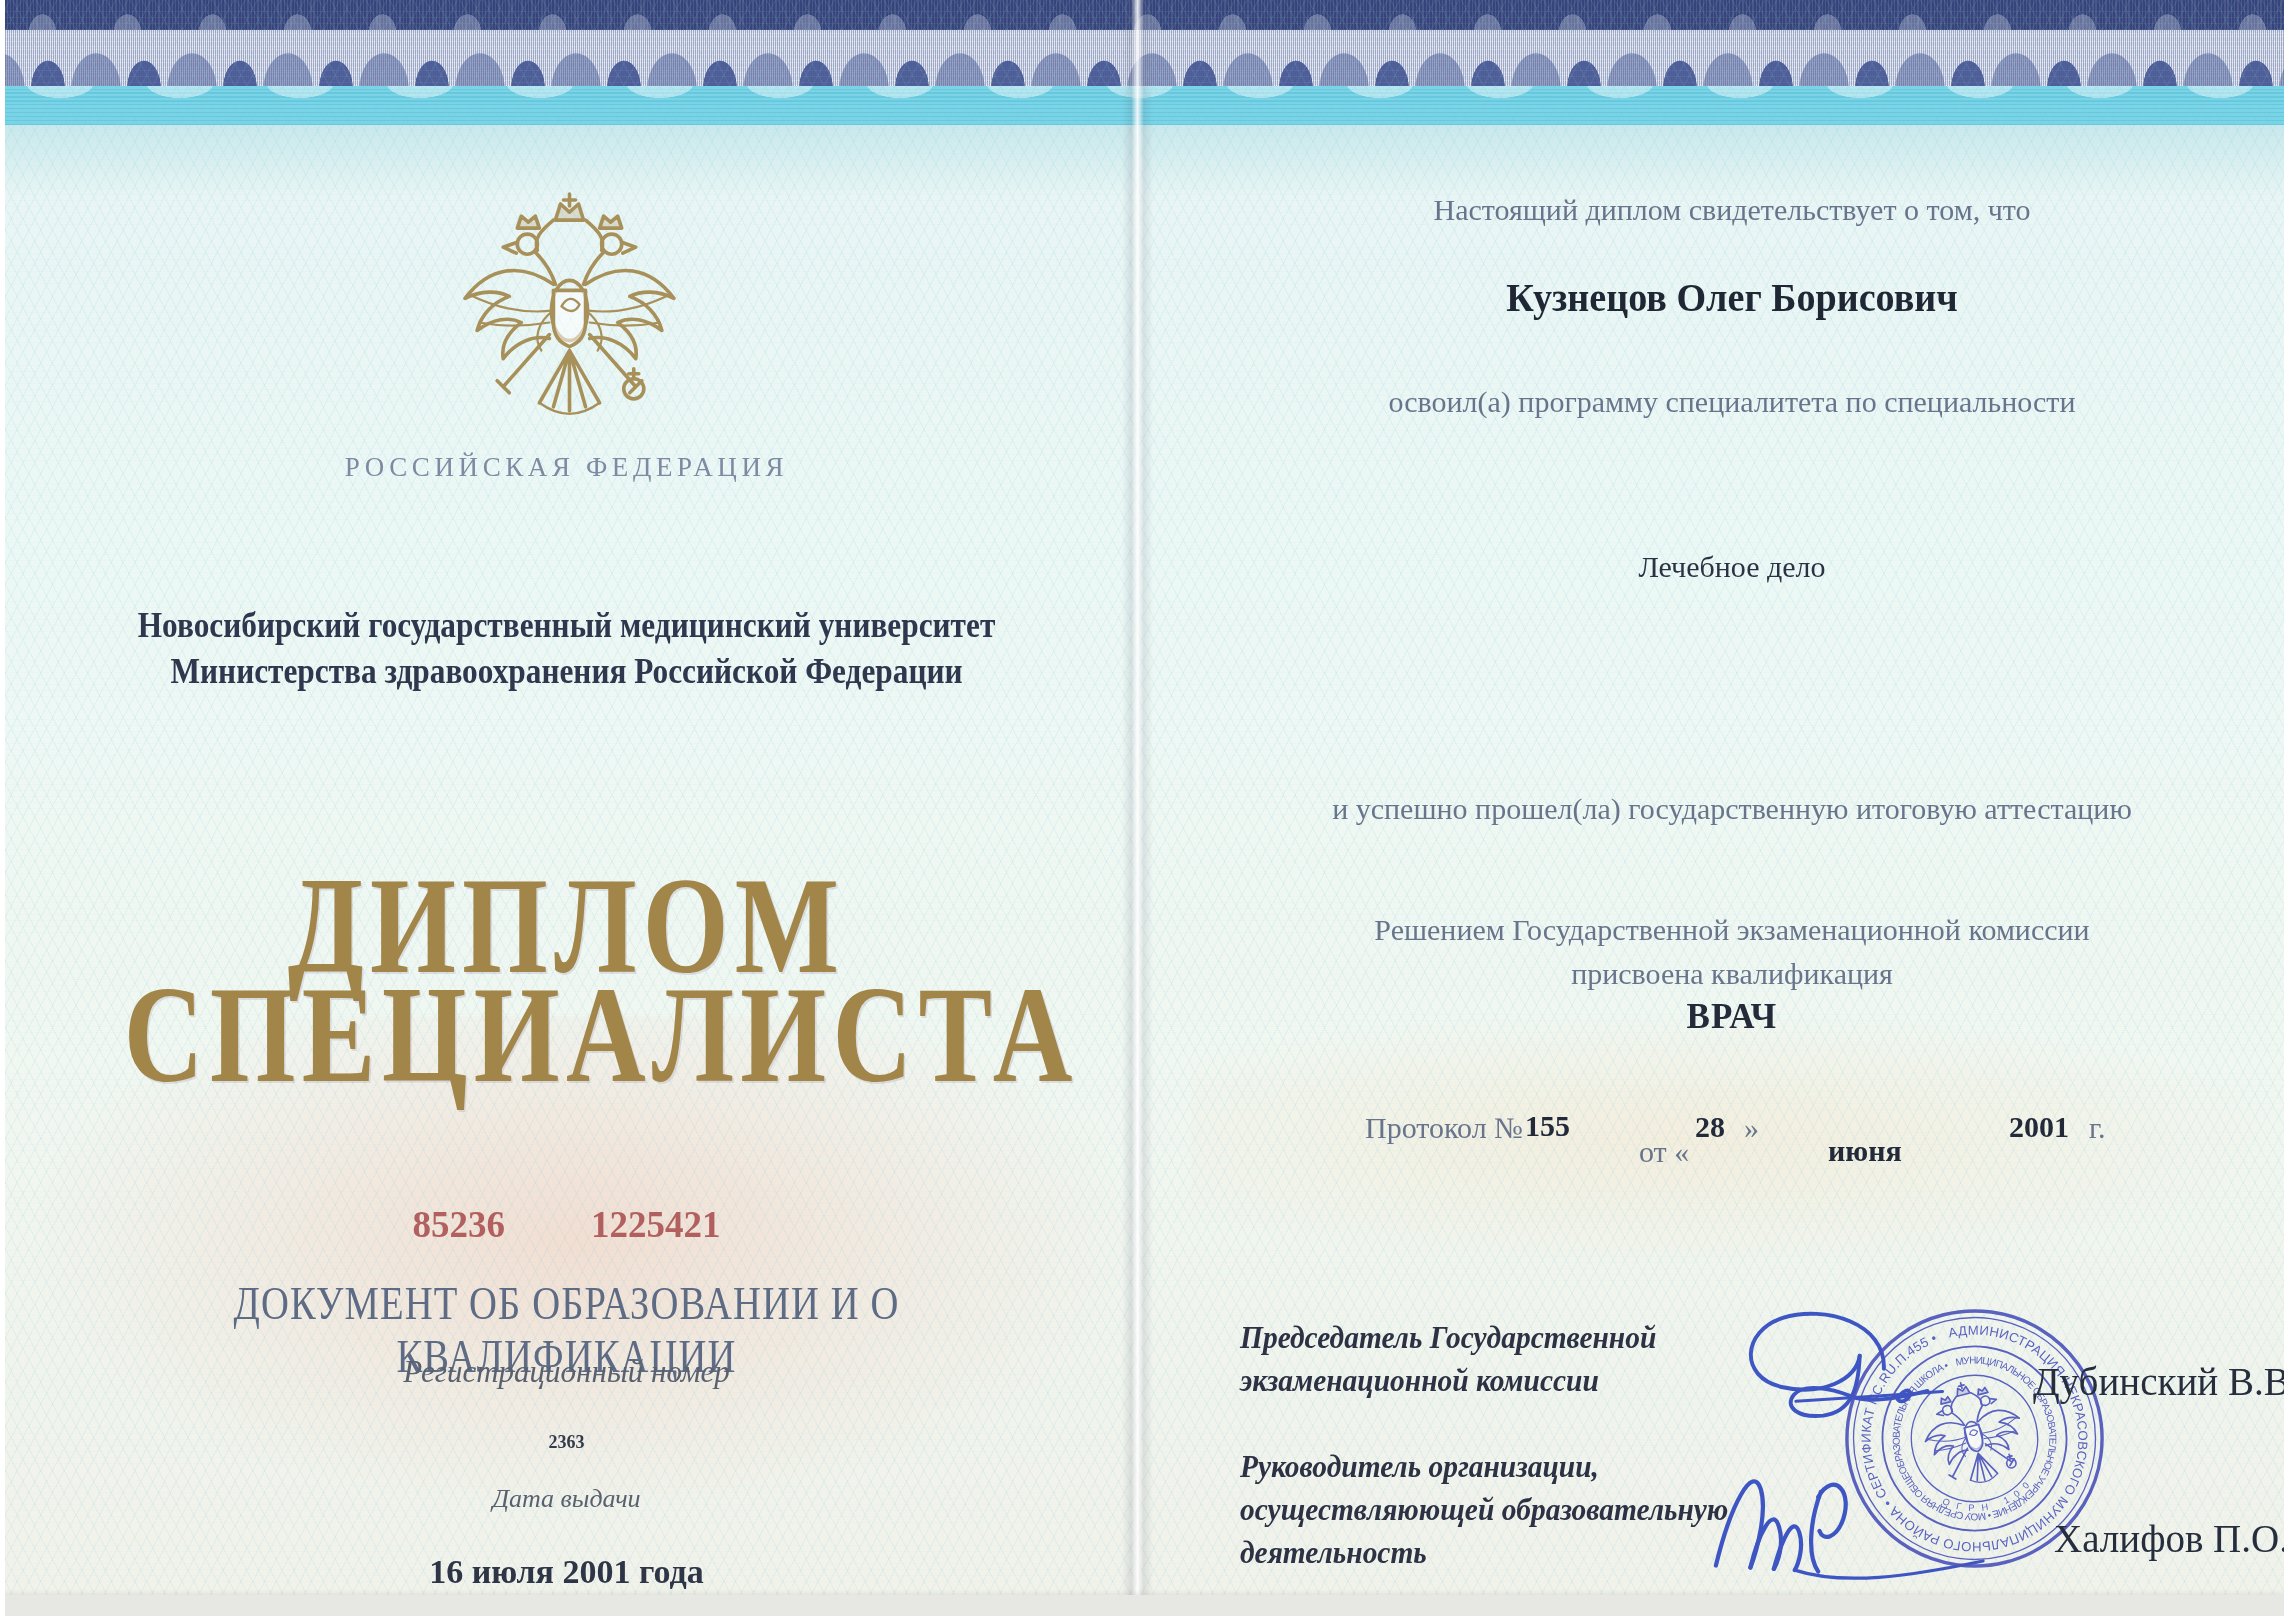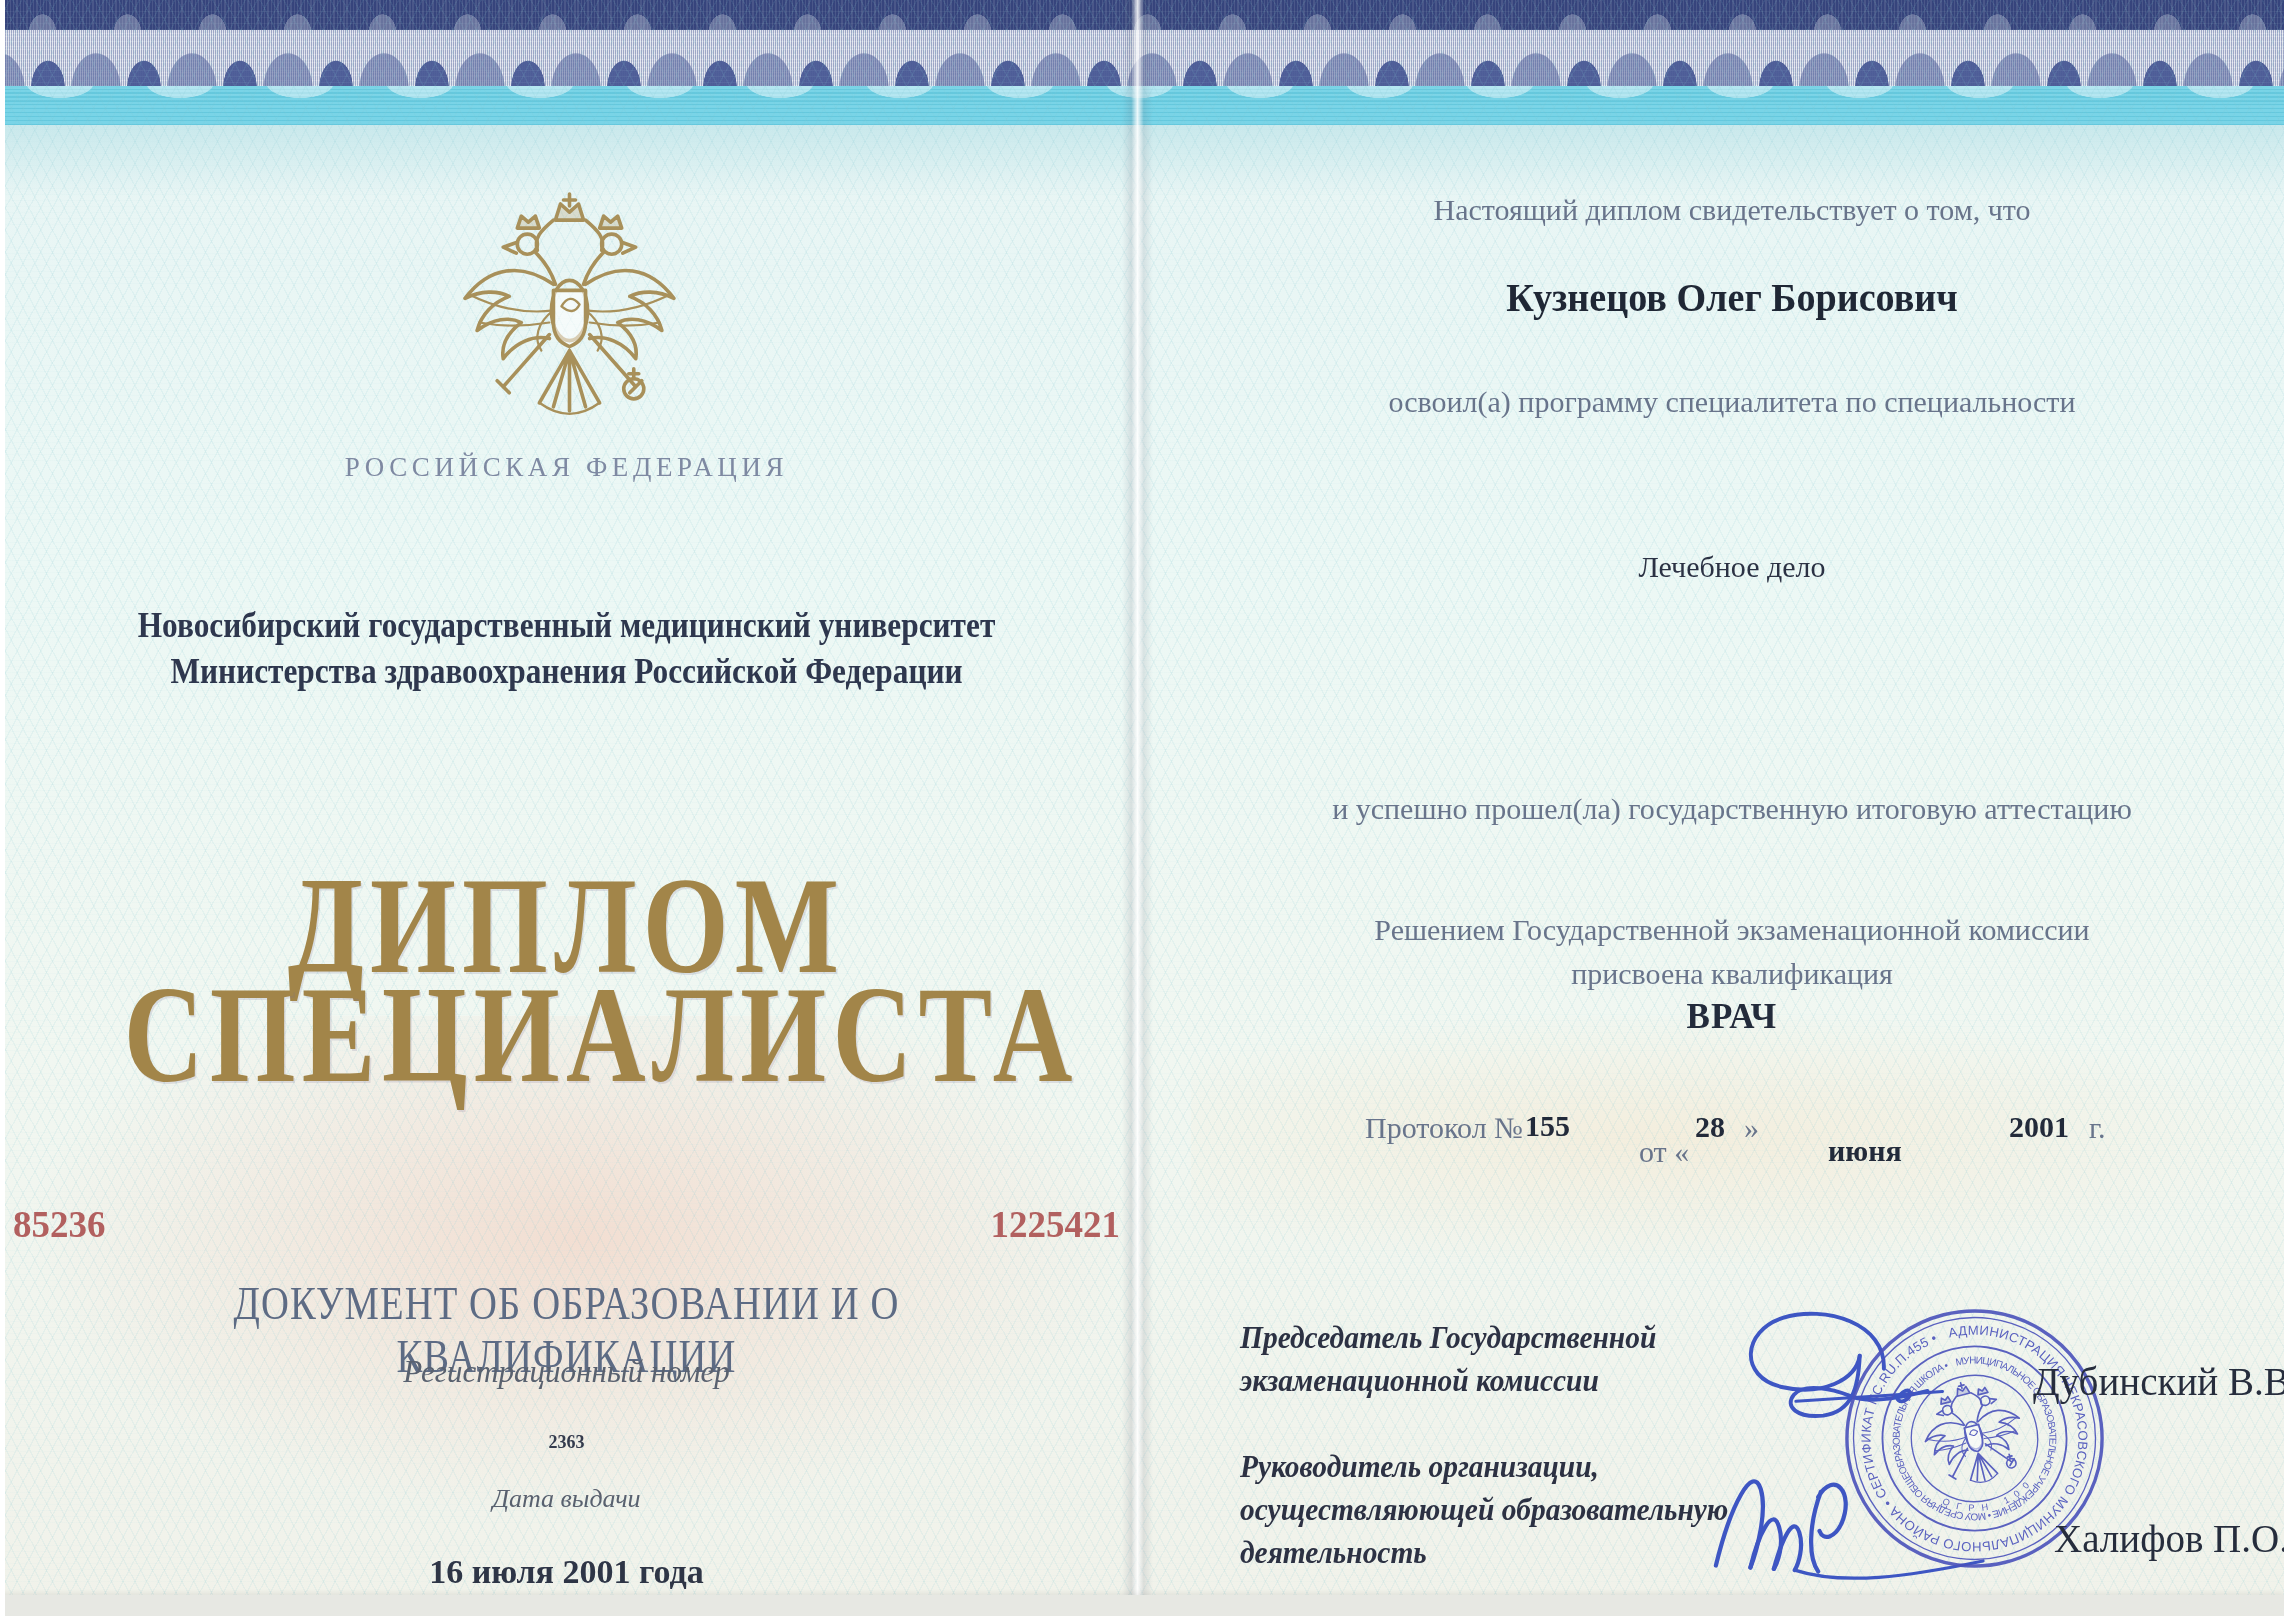--- a/index.html
+++ b/index.html
@@ -52,21 +52,21 @@
   .abs{position:absolute;z-index:3;}
   .ctr-l{left:13px;width:1107px;text-align:center;}
   .ctr-r{left:1172px;width:1120px;text-align:center;}
   .gray{color:#68748b;}
   .rf-label{top:452px;font-size:27px;letter-spacing:4.6px;color:#7e89a2;}
   .univ1{top:604px;} .univ2{top:650px;}
   .univ1,.univ2{font-size:36px;font-weight:bold;color:#2e374e;transform:scaleX(.87);}
   .title1{top:857px;} .title2{top:966px;}
   .title1,.title2{font-size:138px;line-height:1;font-weight:bold;color:#a28549;
     transform:scaleX(.80);letter-spacing:7.8px;text-shadow:2px 2px 0 rgba(120,110,150,.18);}
-  .serial-row{top:1203px;display:flex;justify-content:space-between;gap:86px;
+  .serial-row{top:1203px;display:flex;justify-content:center;gap:86px;
     font-size:37px;font-weight:bold;color:#b2605f;}
   .doc-subtitle{top:1277px;font-size:46px;color:#5d6b84;transform:scaleX(.84);letter-spacing:1.3px;}
   .reg-label{top:1354px;font-size:31px;font-style:italic;color:#59616f;}
   .reg-num{top:1432px;font-size:18px;font-weight:bold;color:#343b4d;}
   .date-label{top:1484px;font-size:26px;font-style:italic;color:#59616f;}
   .date-value{top:1553px;font-size:34px;font-weight:bold;color:#2e3546;}
   .intro{top:193px;font-size:30px;}
   .holder{top:273px;font-size:41px;font-weight:bold;color:#1f2735;transform:scaleX(.93);}
   .program{top:385px;font-size:30px;}
   .spec{top:550px;font-size:30px;color:#2b3244;}

